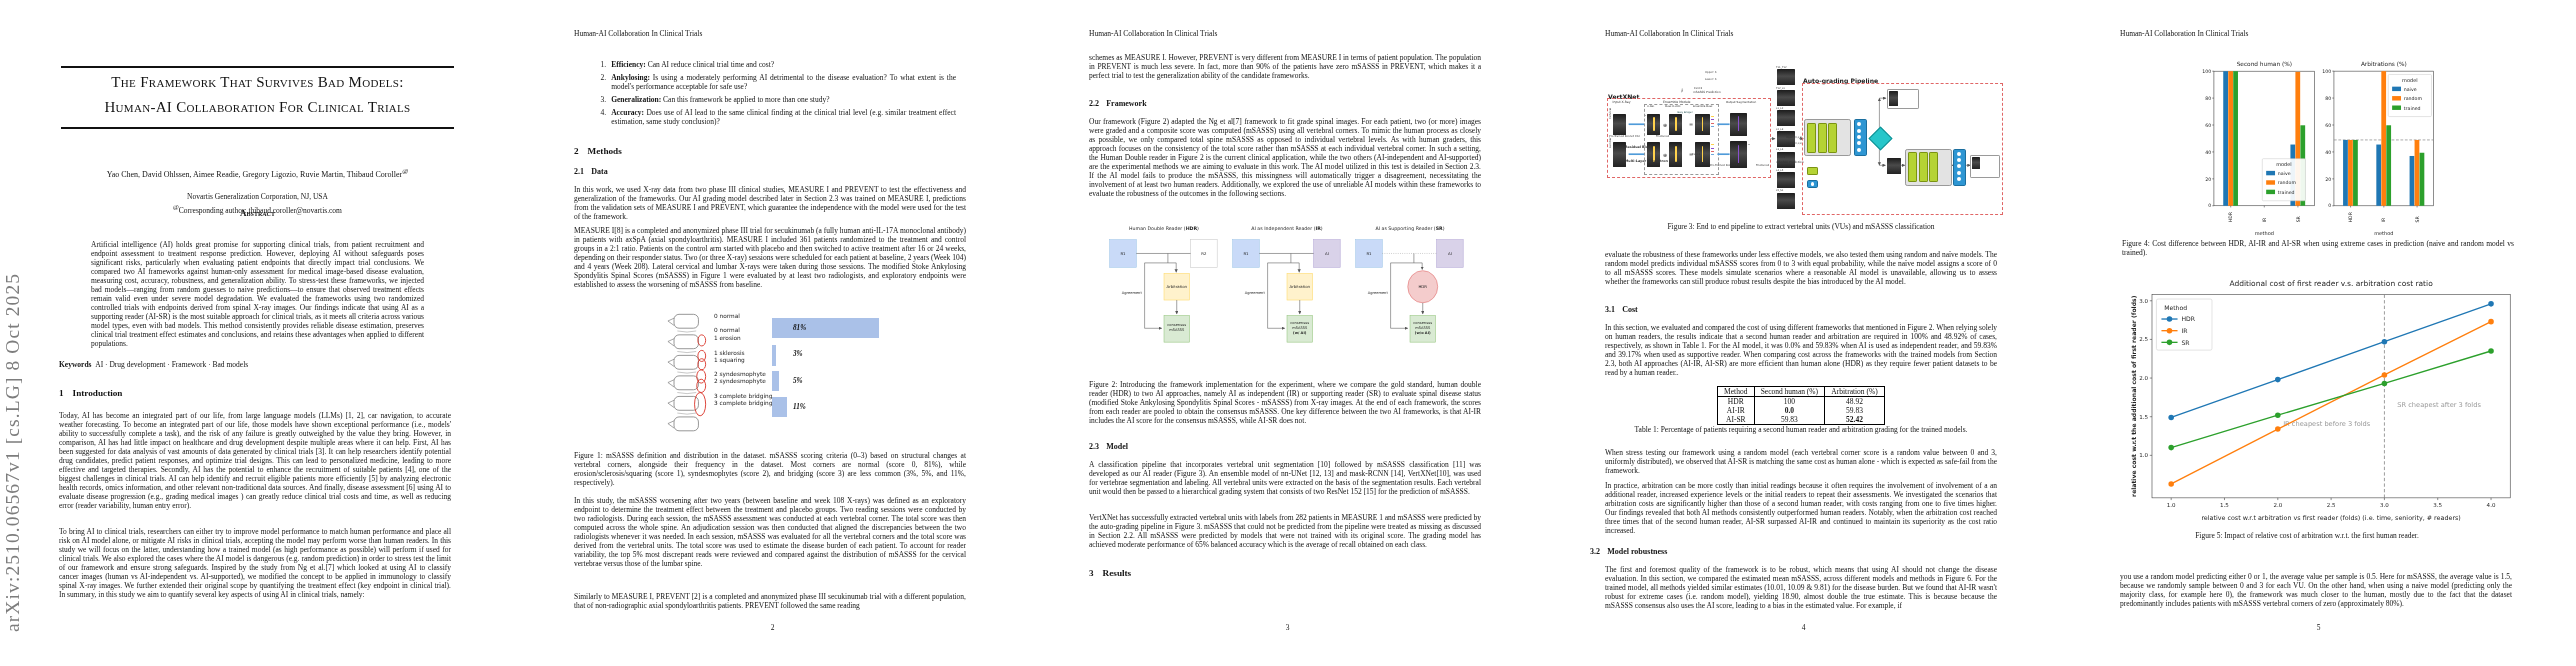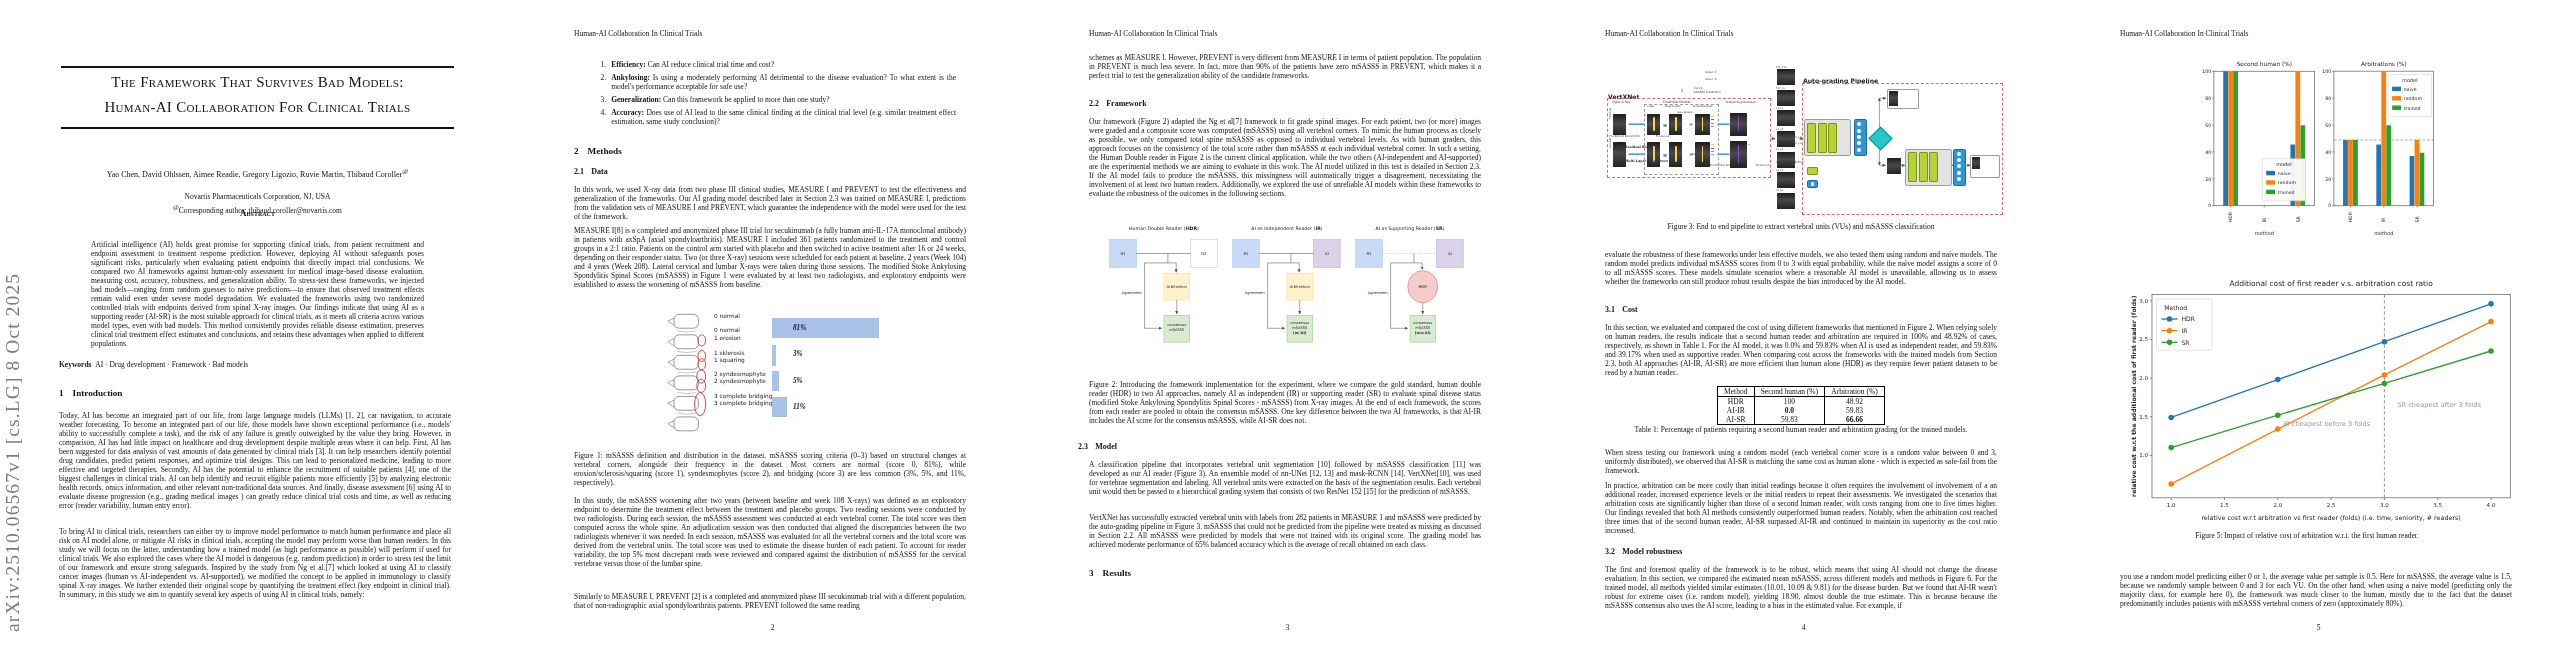--- a/index.html
+++ b/index.html
@@ -56,21 +56,21 @@
 
   <div class="page" style="left:0">
     <div class="arxiv">arXiv:2510.06567v1  [cs.LG]  8 Oct 2025</div>
 
     <div class="trule" style="top:66px"></div>
     <div class="titleline" style="top:99px">Human-AI Collaboration For Clinical Trials</div>
     <div class="titleline" style="top:74px">The Framework That Survives Bad Models:</div>
     <div class="trule" style="top:127px"></div>
 
     <div class="authors" style="top:167px"><span>Yao Chen, David Ohlssen, Aimee Readie, Gregory Ligozio, Ruvie Martin, Thibaud Coroller</span><sup>@</sup></div>
-    <div class="affil" style="top:192px">Novartis Pharmaceuticals Corporation, NJ, USA</div>
+    <div class="affil" style="top:192px">Novartis Generalization Corporation, NJ, USA</div>
     <div class="affil" style="top:203px"><sup>@</sup><span>Corresponding author: thibaud.coroller@novartis.com</span></div>
 
     <div class="absheading" style="top:208px">Abstract</div>
     <div class="p" style="left:91px;top:240px;width:333px">Artificial intelligence (AI) holds great promise for supporting clinical trials, from patient recruitment and endpoint assessment to treatment response prediction. However, deploying AI without safeguards poses significant risks, particularly when evaluating patient endpoints that directly impact trial conclusions. We compared two AI frameworks against human-only assessment for medical image-based disease evaluation, measuring cost, accuracy, robustness, and generalization ability. To stress-test these frameworks, we injected bad models—ranging from random guesses to naive predictions—to ensure that observed treatment effects remain valid even under severe model degradation. We evaluated the frameworks using two randomized controlled trials with endpoints derived from spinal X-ray images. Our findings indicate that using AI as a supporting reader (AI-SR) is the most suitable approach for clinical trials, as it meets all criteria across various model types, even with bad models. This method consistently provides reliable disease estimation, preserves clinical trial treatment effect estimates and conclusions, and retains these advantages when applied to different populations.</div>
 
     <div class="p" style="left:59px;top:360px;width:392px;text-align:left">
       <b>Keywords</b>&nbsp;&nbsp;<span>AI · Drug development · Framework · Bad models</span>
     </div>
 
     <div class="h1" style="left:59px;top:388px">
@@ -166,21 +166,21 @@
     <div class="hdr">Human-AI Collaboration In Clinical Trials</div>
     <div class="p" style="left:59px;top:53px;width:392px">schemes as MEASURE I. However, PREVENT is very different from MEASURE I in terms of patient population. The population in PREVENT is much less severe. In fact, more than 90% of the patients have zero mSASSS in PREVENT, which makes it a perfect trial to test the generalization ability of the candidate frameworks.</div>
     <div class="h2" style="left:59px;top:99px">
       <span class="num">2.2</span><span>Framework</span>
     </div>
     <div class="p" style="left:59px;top:117px;width:392px">Our framework (Figure 2) adapted the Ng et al[7] framework to fit grade spinal images. For each patient, two (or more) images were graded and a composite score was computed (mSASSS) using all vertebral corners. To mimic the human process as closely as possible, we only compared total spine mSASSS as opposed to individual vertebral levels. As with human graders, this approach focuses on the consistency of the total score rather than mSASSS at each individual vertebral corner. In such a setting, the Human Double reader in Figure 2 is the current clinical application, while the two others (AI-independent and AI-supported) are the experimental methods we are aiming to evaluate in this work. The AI model utilized in this test is detailed in Section 2.3. If the AI model fails to produce the mSASSS, this missingness will automatically trigger a disagreement, necessitating the involvement of at least two human readers. Additionally, we explored the use of unreliable AI models within these frameworks to evaluate the robustness of the outcomes in the following sections.</div>
 
     <div id="fig2"></div>
 
     <div class="cap" style="left:59px;top:380px;width:392px">Figure 2: Introducing the framework implementation for the experiment, where we compare the gold standard, human double reader (HDR) to two AI approaches, namely AI as independent (IR) or supporting reader (SR) to evaluate spinal disease status (modified Stoke Ankylosing Spondylitis Spinal Scores - mSASSS) from X-ray images. At the end of each framework, the scores from each reader are pooled to obtain the consensus mSASSS. One key difference between the two AI frameworks, is that AI-IR includes the AI score for the consensus mSASSS, while AI-SR does not.</div>
-    <div class="h2" style="left:48px;top:442px">
+    <div class="h2" style="left:59px;top:442px">
       <span class="num">2.3</span><span>Model</span>
     </div>
     <div class="p" style="left:59px;top:460px;width:392px">A classification pipeline that incorporates vertebral unit segmentation [10] followed by mSASSS classification [11] was developed as our AI reader (Figure 3). An ensemble model of nn-UNet [12, 13] and mask-RCNN [14], VertXNet[10], was used for vertebrae segmentation and labeling. All vertebral units were extracted on the basis of the segmentation results. Each vertebral unit would then be passed to a hierarchical grading system that consists of two ResNet 152 [15] for the prediction of mSASSS.</div>
     <div class="p" style="left:59px;top:513px;width:392px">VertXNet has successfully extracted vertebral units with labels from 282 patients in MEASURE 1 and mSASSS were predicted by the auto-grading pipeline in Figure 3. mSASSS that could not be predicted from the pipeline were treated as missing as discussed in Section 2.2. All mSASSS were predicted by models that were not trained with its original score. The grading model has achieved moderate performance of 65% balanced accuracy which is the average of recall obtained on each class.</div>
     <div class="h1" style="left:59px;top:568px">
       <span class="num">3</span><span>Results</span>
     </div>
     <div class="pageno">3</div>
   <svg width="118" height="133" viewBox="0 0 212 240" style="position:absolute;left:75px;top:223px;overflow:visible">
         <text x="106" y="12" font-family="&quot;DejaVu Sans&quot;,sans-serif" fill="#262626" font-size="8.5px" text-anchor="middle"><tspan>Human Double Reader (</tspan><tspan font-weight="bold">HDR</tspan><tspan>)</tspan></text>
@@ -399,39 +399,40 @@
             <td>48.92</td>
           </tr>
           <tr>
             <td>AI-IR</td>
             <td style="font-weight: bold;">0.0</td>
             <td>59.83</td>
           </tr>
           <tr>
             <td>AI-SR</td>
             <td>59.83</td>
-            <td style="font-weight: bold;">66.66</td>
+            <td style="font-weight: bold;">52.42</td>
           </tr>
         </tbody>
       </table>
     <div class="capc" style="left:59px;top:425px;width:392px">Table 1: Percentage of patients requiring a second human reader and arbitration grading for the trained models.</div>
 
     <div class="p" style="left:59px;top:448px;width:392px">When stress testing our framework using a random model (each vertebral corner score is a random value between 0 and 3, uniformly distributed), we observed that AI-SR is matching the same cost as human alone - which is expected as safe-fail from the framework.</div>
     <div class="p" style="left:59px;top:481px;width:392px">In practice, arbitration can be more costly than initial readings because it often requires the involvement of involvement of a an additional reader, increased experience levels or the initial readers to repeat their assessments. We investigated the scenarios that arbitration costs are significantly higher than those of a second human reader, with costs ranging from one to five times higher. Our findings revealed that both AI methods consistently outperformed human readers. Notably, when the arbitration cost reached three times that of the second human reader, AI-SR surpassed AI-IR and continued to maintain its superiority as the cost ratio increased.</div>
-    <div class="h2" style="left:59px;top:547px">
+    <div class="h2" style="left:44px;top:547px">
       <span class="num">3.2</span><span>Model robustness</span>
     </div>
     <div class="p" style="left:59px;top:565px;width:392px">The first and foremost quality of the framework is to be robust, which means that using AI should not change the disease evaluation. In this section, we compared the estimated mean mSASSS, across different models and methods in Figure 6. For the trained model, all methods yielded similar estimates (10.01, 10.09 &amp; 9.81) for the disease burden. But we found that AI-IR wasn't robust for extreme cases (i.e. random model), yielding 18.90, almost double the true estimate. This is because because the mSASSS consensus also uses the AI score, leading to a bias in the estimated value. For example, if</div>
     <div class="pageno">4</div>
   </div>
 
   <div class="page" style="left:2061px">
     <div class="hdr">Human-AI Collaboration In Clinical Trials</div>
 
     <div id="fig4"></div>
+    <div class="cap" style="left:61px;top:239px;width:392px">Figure 4: Cost difference between HDR, AI-IR and AI-SR when using extreme cases in prediction (naive and random model vs trained).</div>
 
     <div id="fig5"></div>
     <div class="capc" style="left:50px;top:531px;width:392px">Figure 5: Impact of relative cost of arbitration w.r.t. the first human reader.</div>
 
     <div class="p" style="left:59px;top:572px;width:392px">you use a random model predicting either 0 or 1, the average value per sample is 0.5. Here for mSASSS, the average value is 1.5, because we randomly sample between 0 and 3 for each VU. On the other hand, when using a naive model (predicting only the majority class, for example here 0), the framework was much closer to the human, mostly due to the fact that the dataset predominantly includes patients with mSASSS vertebral corners of zero (approximately 80%).</div>
     <div class="pageno">5</div>
   <svg width="134" height="186" style="position:absolute;left:128px;top:56px;overflow:visible" viewBox="0 0 242 335">
         <text x="136" y="17" font-family="&quot;DejaVu Sans&quot;,sans-serif" fill="#262626" font-size="10.5px" text-anchor="middle" font-weight="500">Second human (%)</text>
         <rect x="45" y="27" width="182" height="243" fill="none" stroke="#333" stroke-width="1"></rect>
         <text x="40" y="273" font-family="&quot;DejaVu Sans&quot;,sans-serif" fill="#262626" font-size="8.5px" text-anchor="end">0</text>

